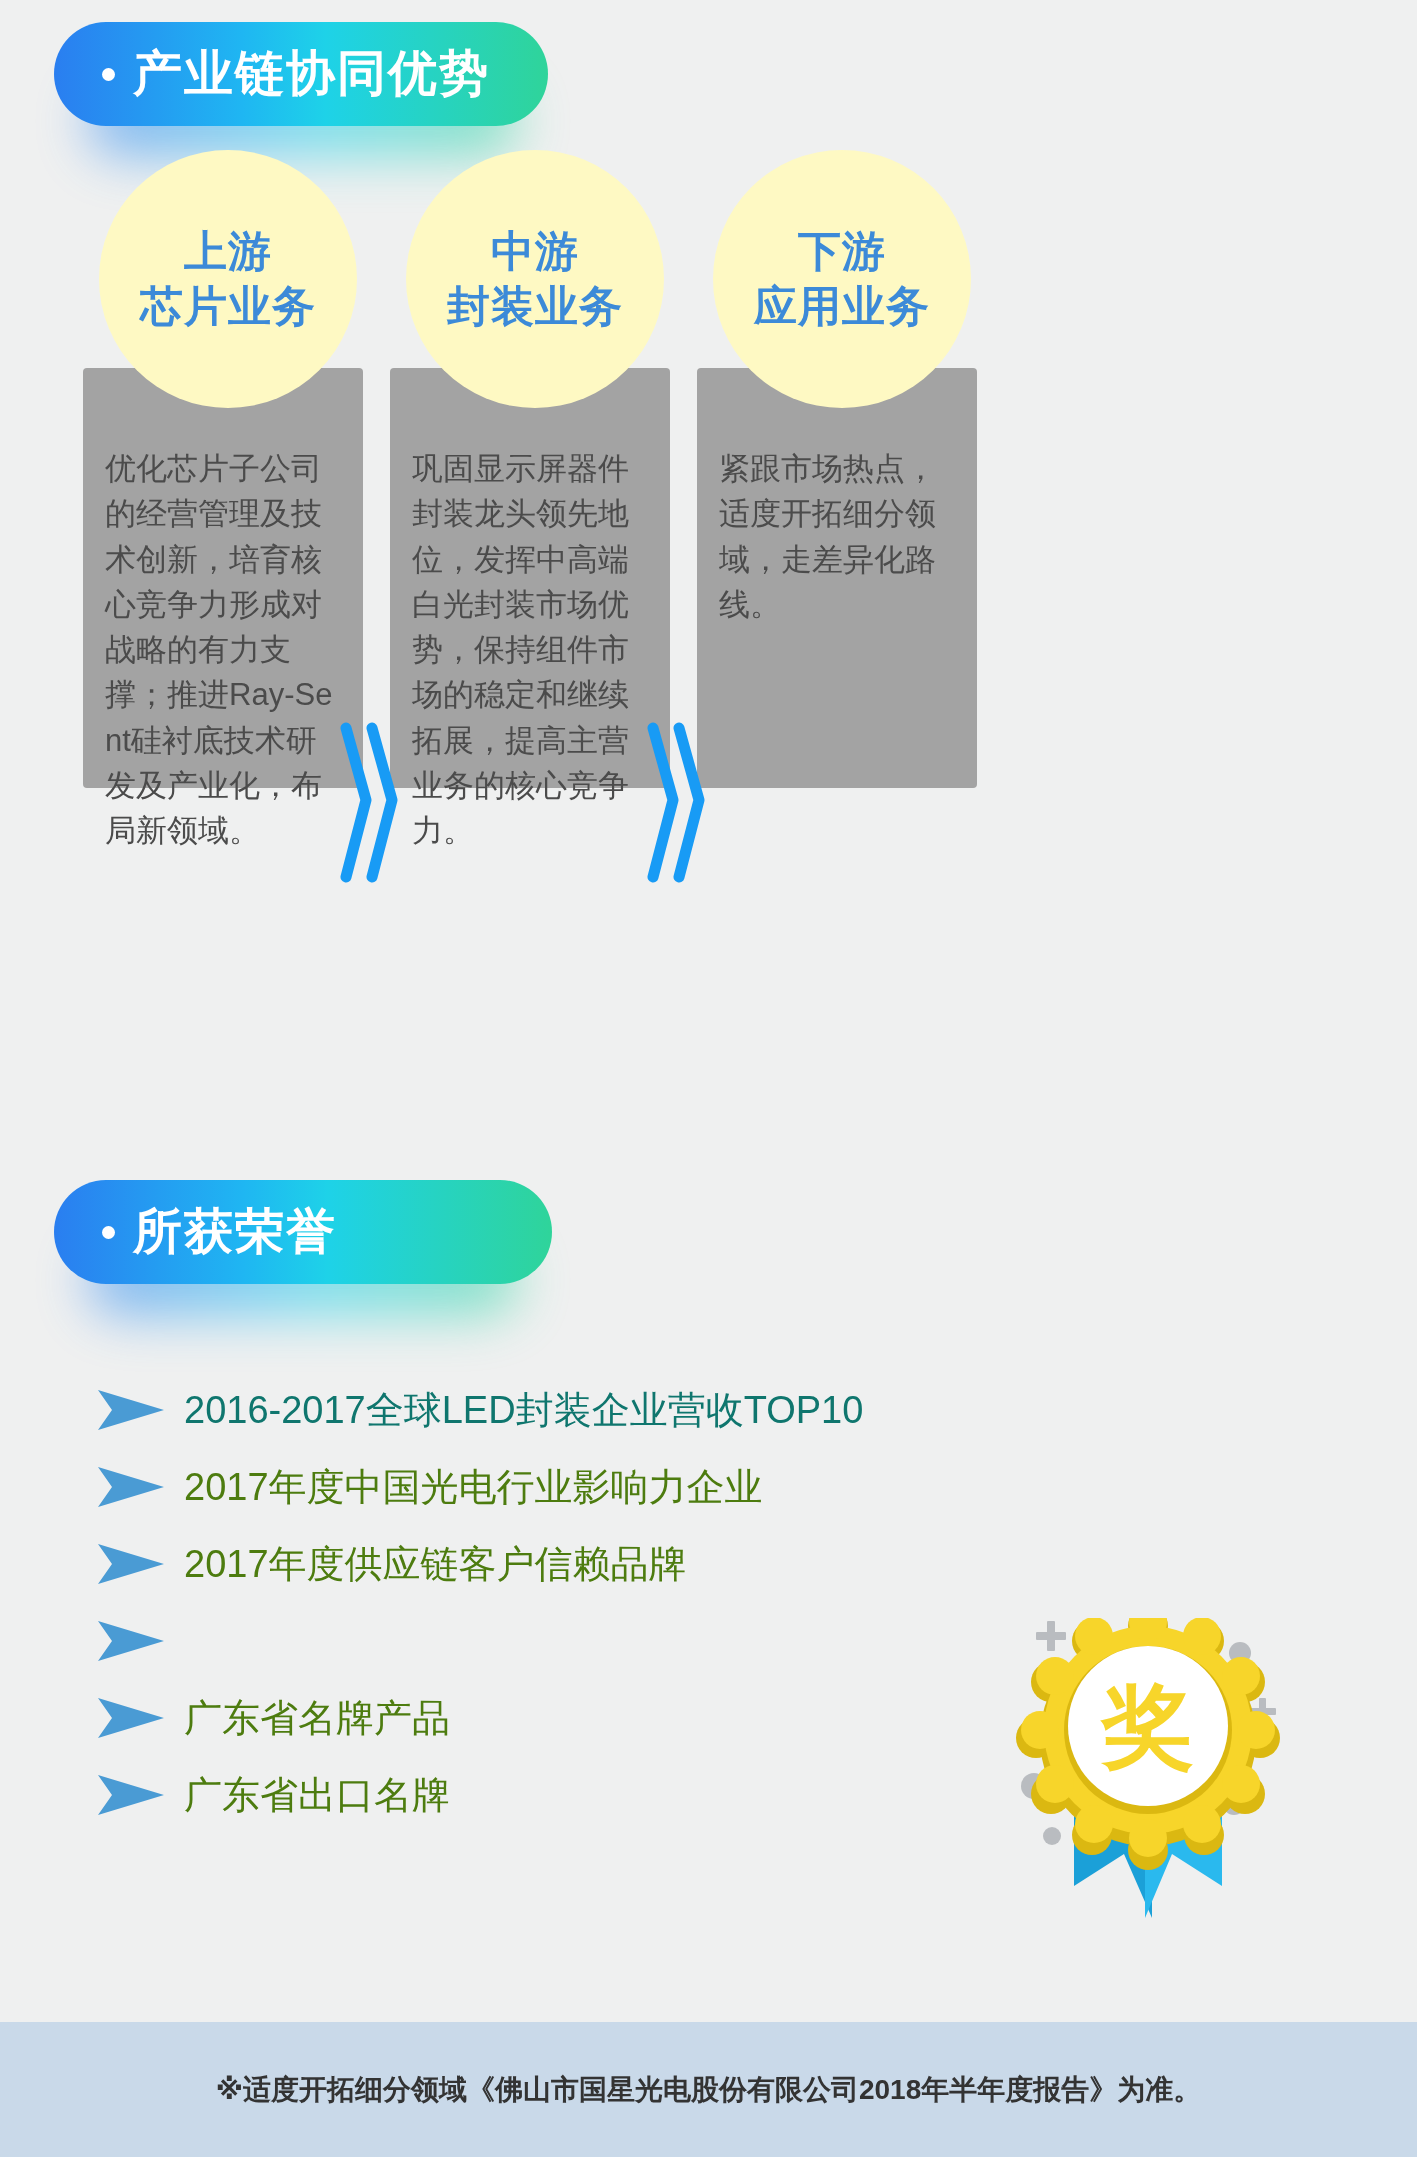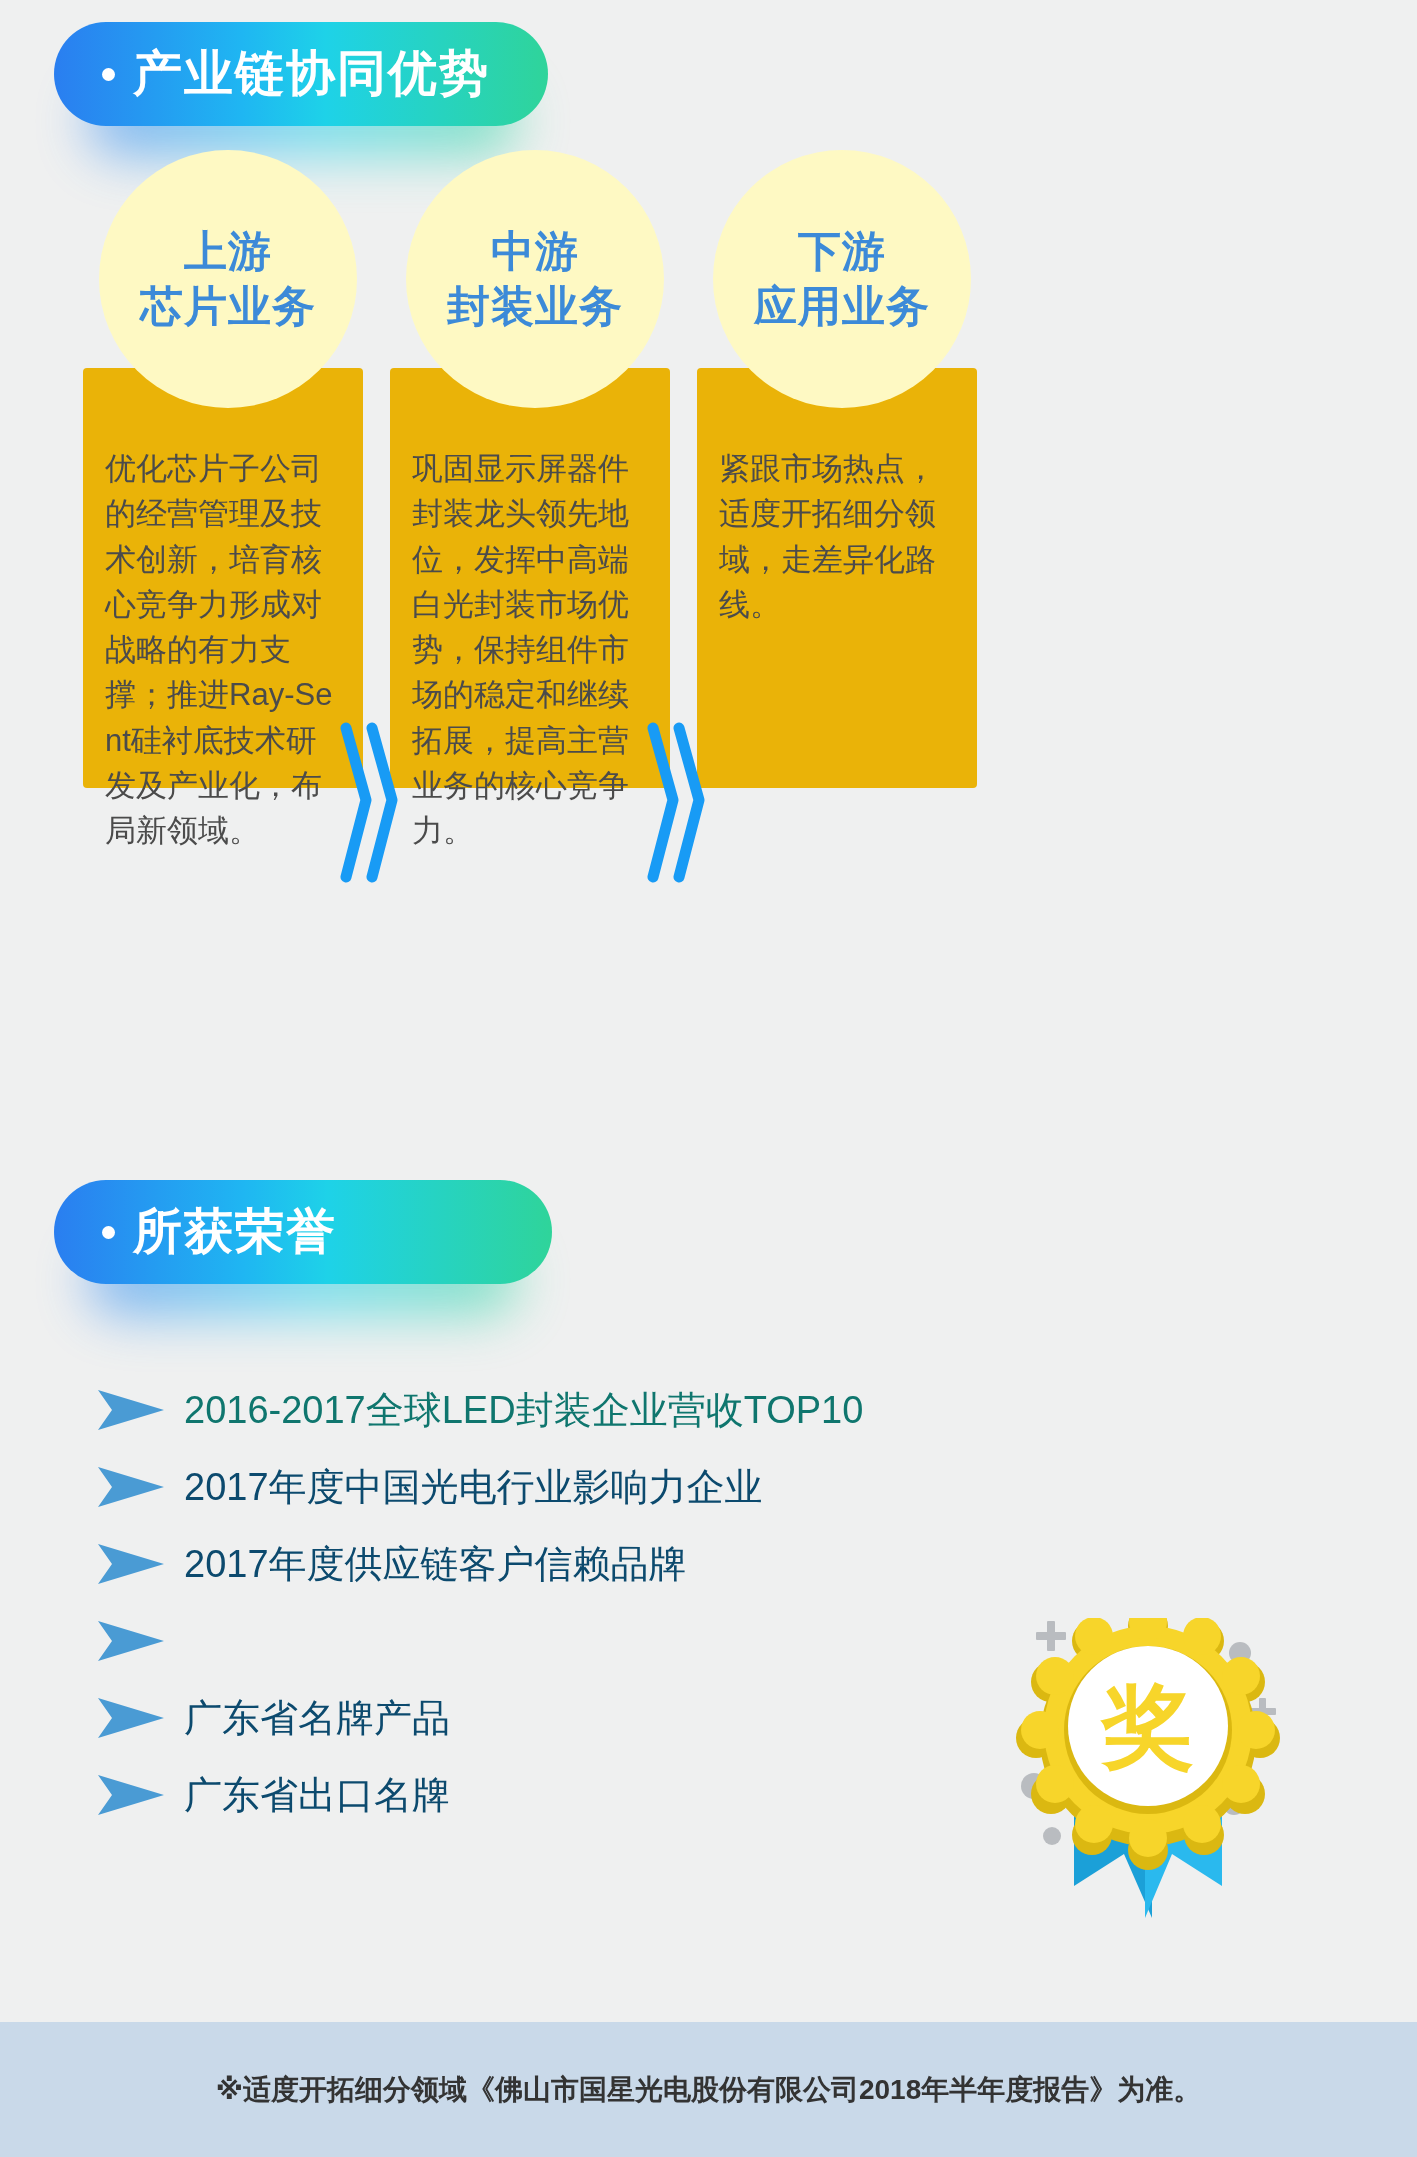--- a/index.html
+++ b/index.html
@@ -88,21 +88,21 @@
     letter-spacing: 1px;
     white-space: nowrap;
   }
 
   .card {
     position: absolute;
     left: 0;
     top: 218px;
     width: 280px;
     height: 420px;
-    background: #eab308;
+    background: #a3a3a3;
     border-radius: 4px;
     z-index: 2;
     padding: 78px 22px 11px 22px;
   }
   .card-text {
     color: #4b4b4b;
     font-size: 31px;
     line-height: 1.46;
     letter-spacing: 0px;
     word-break: break-all;
@@ -128,21 +128,21 @@
   }
   .honor-row {
     display: flex;
     align-items: center;
     height: 70px;
     margin-bottom: 7px;
   }
   .honor-arrow { width: 70px; height: 44px; flex: none; margin-right: 18px; }
   .honor-text {
     font-size: 38px;
-    color: #0c4a6e;
+    color: #4d7c0f;
     letter-spacing: 0px;
     white-space: nowrap;
   }
   .honor-text.hl { color: #0f766e; }
 
   
   .medal { position: absolute; left: 1012px; top: 1618px; width: 270px; height: 320px; }
 
   
   .footer {

